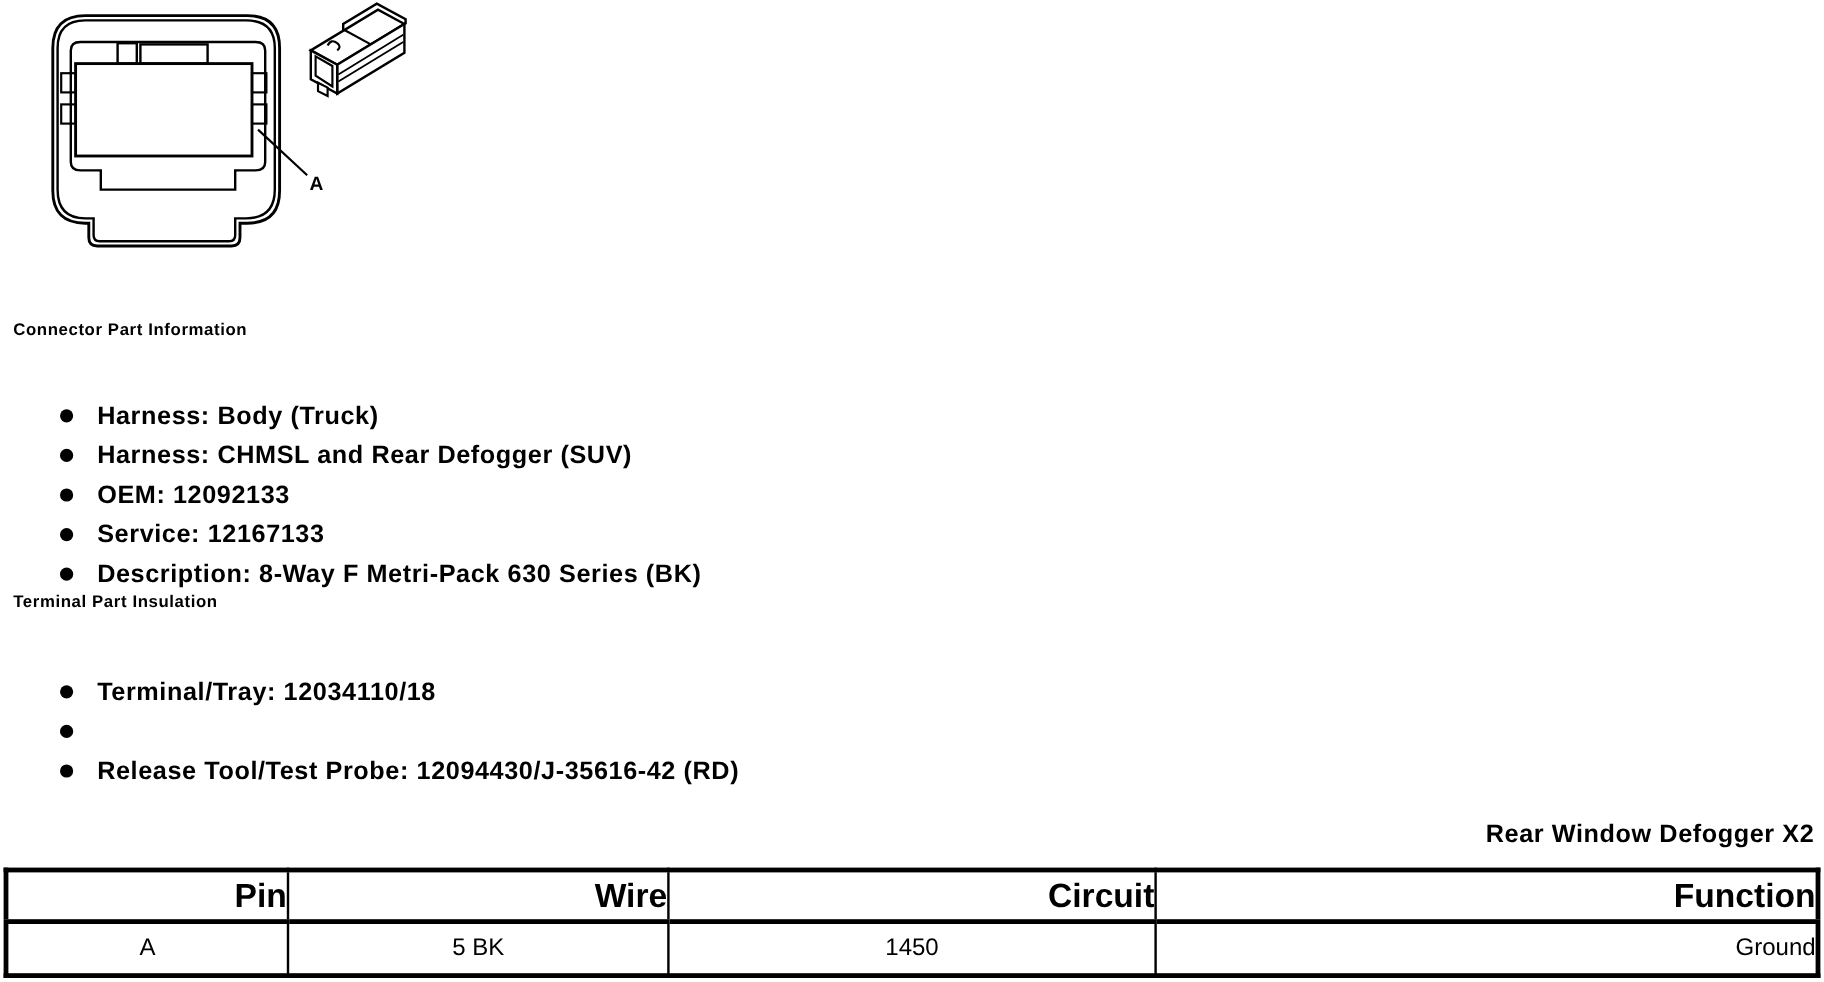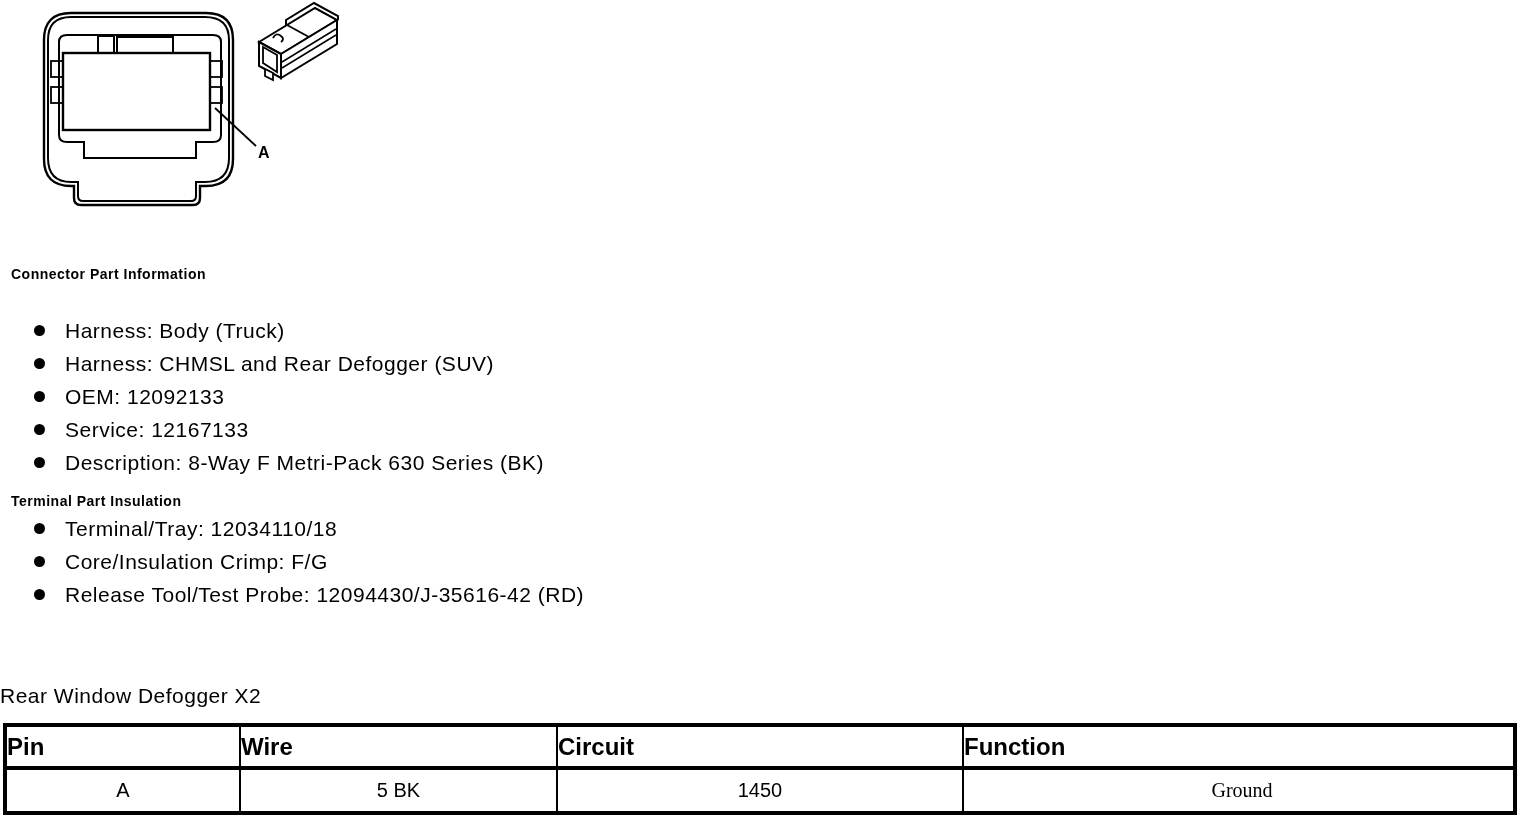--- a/index.html
+++ b/index.html
@@ -29,26 +29,27 @@
     font-size: 14px;
     font-weight: bold;
     letter-spacing: 0.5px;
     white-space: nowrap;
   }
   #heading-connector { top: 266px; }
   #heading-terminal  { top: 493px; }
   .bullet-list {
     position: absolute;
     left: 0;
-    margin: 0;
+    margin: 16px;
     padding: 0;
     list-style: none;
+    font-weight: bold;
   }
   #list-connector { top: 314px; }
-  #list-terminal  { top: 512px; text-align: center; }
+  #list-terminal  { top: 544px; text-align: center; }
   .bullet-item {
     display: flex;
     align-items: center;
     height: 33px;
   }
   .bullet-dot {
     flex: 0 0 auto;
     width: 11px;
     height: 11px;
     margin-left: 34px;
@@ -59,56 +60,55 @@
     margin-left: 20px;
     font-size: 21px;
     letter-spacing: 0.5px;
     white-space: nowrap;
   }
   #table-title {
     position: absolute;
     top: 684px;
     left: 0;
     width: 1512px;
-    text-align: left;
+    text-align: right;
     font-size: 21px;
-    font-weight: normal;
+    font-weight: bold;
     letter-spacing: 0.5px;
   }
   #pin-table {
     position: absolute;
     top: 723px;
     left: 3px;
     width: 1514px;
     border-collapse: collapse;
     table-layout: fixed;
     border: 4px solid #000000;
   }
   #pin-table th {
     border-left: 2px solid #000000;
     border-right: 2px solid #000000;
     border-bottom: 4px solid #000000;
     height: 39px;
-    font-size: 24px;
-    font-weight: bold;
-    text-align: left;
+    font-size: 28px;
+    font-weight: bold;
+    text-align: right;
     padding: 0;
   }
   #pin-table td {
     border-left: 2px solid #000000;
     border-right: 2px solid #000000;
     height: 41px;
     font-size: 20px;
     text-align: center;
     padding: 0;
   }
   #pin-table td.cell-function {
-    text-align: center;
+    text-align: right;
     padding-left: 7px;
-    font-family: Liberation Serif, serif;
   }
   svg .ln  { fill: none; stroke: #000000; }
   svg .fw  { fill: #ffffff; stroke: #000000; }
 </style>
 </head>
 <body>
 
 <div id="page">
 
   <svg id="connector-figure" viewBox="0 0 380 230" xmlns="http://www.w3.org/2000/svg">
@@ -167,21 +167,20 @@
 
   <div id="heading-terminal" class="section-heading">Terminal Part Insulation</div>
 
   <ul id="list-terminal" class="bullet-list">
     <li class="bullet-item">
       <span class="bullet-dot"></span>
       <span class="bullet-text">Terminal/Tray: 12034110/18</span>
     </li>
     <li class="bullet-item">
       <span class="bullet-dot"></span>
-      <span class="bullet-text">Core/Insulation Crimp: F/G</span>
     </li>
     <li class="bullet-item">
       <span class="bullet-dot"></span>
       <span class="bullet-text">Release Tool/Test Probe: 12094430/J-35616-42 (RD)</span>
     </li>
   </ul>
 
   <div id="table-title">Rear Window Defogger X2</div>
 
   <table id="pin-table">

